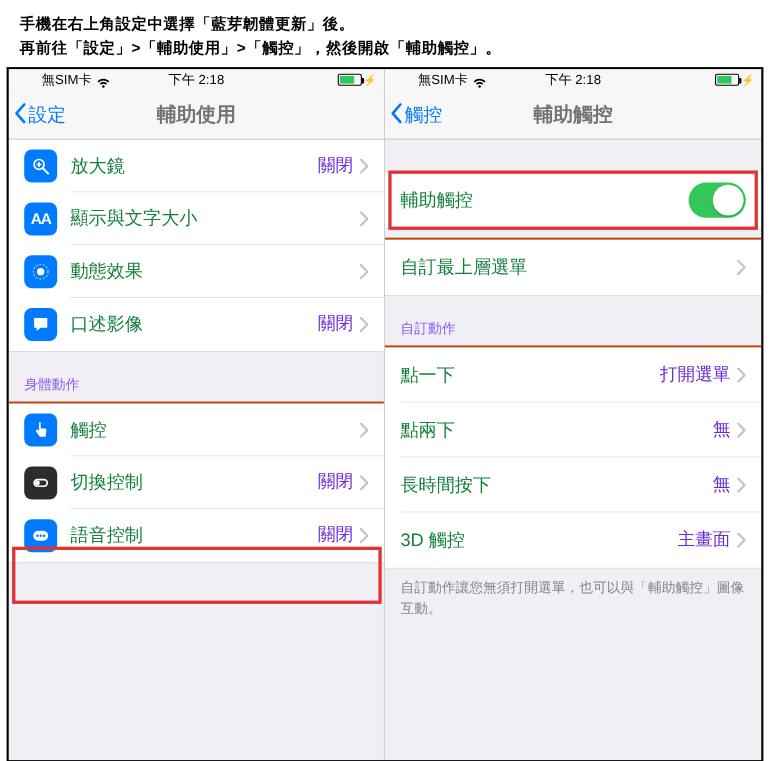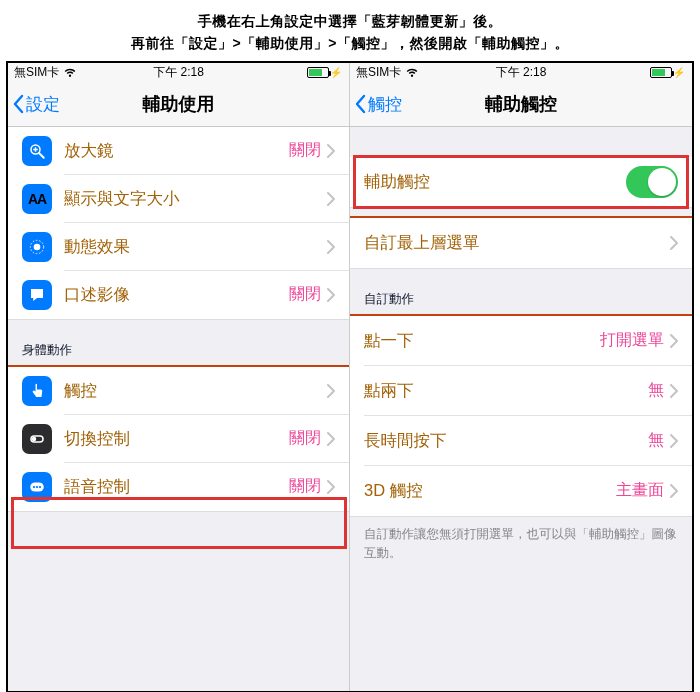--- a/index.html
+++ b/index.html
@@ -1,20 +1,19 @@
 <!DOCTYPE html>
 <html><head>
 <meta charset="utf-8">
 <style>
   * { box-sizing: border-box; margin: 0; padding: 0; }
   html, body { font-family: -apple-system, "Helvetica Neue", Arial, sans-serif; }
   body { width: 700px; height: 692px; background: #fff; }
 
   .instructions {
-    text-align: center;
     font-weight: 700;
     font-size: 14px;
     padding: 10px 18px 6px;
     line-height: 1.6;
     letter-spacing: 0.5px;
   }
 
   .frame {
     margin: 0 6px;
     border: 2px solid #000;
@@ -38,21 +37,21 @@
   .statusbar {
     height: 20px;
     background: #f7f7f8;
     display: flex;
     align-items: center;
     font-size: 12px;
     color: #000;
     padding: 0 6px;
     position: relative;
   }
-  .statusbar .carrier { display: flex; align-items: flex-start; gap: 4px; }
+  .statusbar .carrier { display: flex; align-items: flex-end; gap: 4px; margin-left: 24px; }
   .statusbar .time { position: absolute; left: 50%; transform: translateX(-50%); font-weight: 400; }
   .statusbar .battery { margin-left: auto; display:flex; align-items:center; }
   .battery-icon {
     width: 22px; height: 11px; border: 1px solid #000; border-radius: 2px;
     position: relative; display: inline-block;
   }
   .battery-icon::before { content:""; position:absolute; left:1px; top:1px; height:7px; width:13px; background:#33c759; }
   .battery-icon::after { content:""; position:absolute; right:-3px; top:3px; width:2px; height:5px; background:#000; border-radius:0 1px 1px 0; }
   .bolt { margin-left: 2px; font-size: 10px; }
 
@@ -64,58 +63,57 @@
     background: #f7f7f8;
     border-bottom: 1px solid #c8c8cc;
     display: flex;
     align-items: center;
     position: relative;
   }
   .navhead .back {
     color: #007aff;
     font-size: 17px;
     display: flex;
-    align-items: center;
     padding-left: 4px;
   }
   .navhead .back svg { margin-right: 2px; }
   .navhead .title {
     position: absolute; left: 50%; transform: translateX(-50%);
-    font-weight: 700; font-size: 18px; color: #000000;
+    font-weight: 700; font-size: 18px; color: #737373;
   }
 
   .content { flex: 1; overflow: hidden; background: #efeff4; }
 
   .group { background: #fff; margin-top: 0; border-top: 2px solid #c2410c; border-bottom: 1px solid #dcdce0; }
   .group.first { margin-top: 0; border-top: none; }
   .footer-text { font-size: 12.5px; color: #86868a; padding: 8px 14px; line-height: 1.5; }
-  .header-text { font-size: 12.5px; color: #0f172a; padding: 22px 14px 6px; }
+  .header-text { font-size: 12.5px; color: #8b5cf6; padding: 22px 14px 6px; }
 
   .row {
     display: flex;
     align-items: center;
     height: 48px;
     padding: 0 14px;
     background: #fff;
     position: relative;
   }
   .row .sep { position: absolute; left: 56px; right: 0; bottom: 0; height: 1px; background: #e2e2e6; }
   .row.noicon .sep { left: 14px; }
   .row:last-child .sep { display: none; }
 
   .icon-badge {
     width: 30px; height: 30px; border-radius: 7px;
     display: flex; align-items: center; justify-content: center;
     margin-right: 12px; flex-shrink: 0;
     color: #fff;
   }
 
-  .label { font-size: 16.5px; color: #a16207; flex: 0 1 auto; }
+  .label { font-size: 16.5px; color: #15803d; flex: 0 1 auto; }
   .spacer { flex: 1; }
-  .detail { font-size: 16px; color: #ec4899; margin-right: 6px; }
+  .detail { font-size: 16px; color: #6d28d9; margin-right: 6px; }
   .chev { color: #c4c4c8; }
 
   .hilite { position: absolute; pointer-events: none; border: 3px solid #d33; }
 
   
   .toggle {
     width: 52px; height: 32px; border-radius: 16px; background: #33c759;
     position: relative; flex-shrink: 0;
   }
   .toggle::after {
@@ -175,21 +173,21 @@
             <span class="label">放大鏡</span>
             <span class="spacer"></span>
             <span class="detail">關閉</span>
             <svg class="chev" width="8" height="14" viewBox="0 0 8 14">
               <path d="M1 1l6 6-6 6" stroke="#c4c4c8" stroke-width="2" fill="none" stroke-linecap="round" stroke-linejoin="round"></path>
             </svg>
             <span class="sep"></span>
           </div>
           <div class="row">
             <span class="icon-badge" style="background:#007aff">
-              <span style="color:#000000;font-weight:700;font-size:14px;letter-spacing:-1px">AA</span>
+              <span style="color:#ffffff;font-weight:700;font-size:14px;letter-spacing:-1px">AA</span>
             </span>
             <span class="label">顯示與文字大小</span>
             <span class="spacer"></span>
             <svg class="chev" width="8" height="14" viewBox="0 0 8 14">
               <path d="M1 1l6 6-6 6" stroke="#c4c4c8" stroke-width="2" fill="none" stroke-linecap="round" stroke-linejoin="round"></path>
             </svg>
             <span class="sep"></span>
           </div>
           <div class="row">
             <span class="icon-badge" style="background:#007aff">

